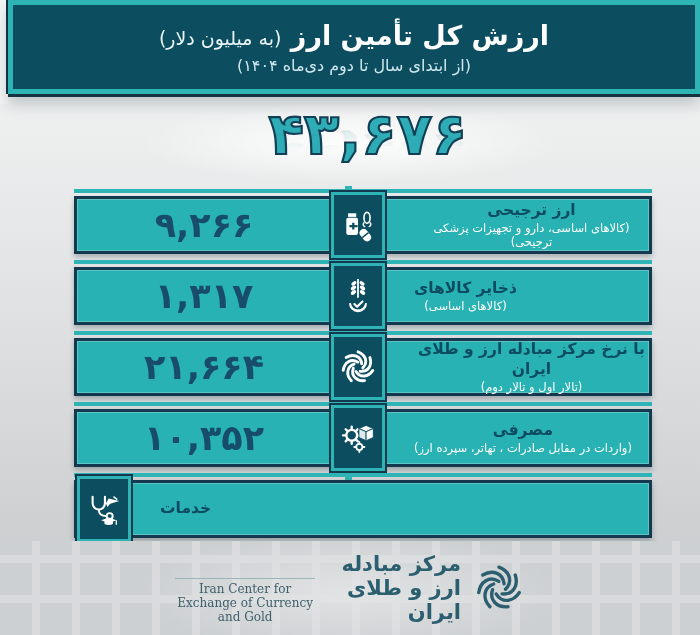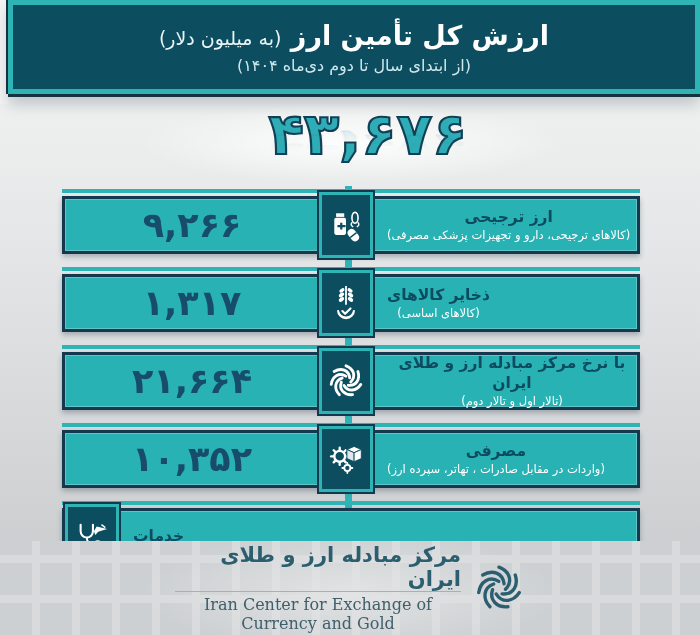--- a/index.html
+++ b/index.html
@@ -30,57 +30,57 @@
   .hero-reflection{
     position:relative;font-size:58px;font-weight:bold;color:#2fadb6;line-height:76px;
     -webkit-text-stroke:2.2px #123f55;letter-spacing:3px;direction:ltr;
     transform:translateY(-66px) scaleY(-.45);opacity:.18;filter:blur(1px);
     -webkit-mask-image:linear-gradient(to bottom,transparent 30%,rgba(0,0,0,.9));
     pointer-events:none;
   }
   
   .connector{position:absolute;left:345px;top:186px;width:7px;height:352px;background:#2fb4b6;}
   
-  .rows{position:absolute;left:62px;top:196px;width:578px;display:flex;flex-direction:column;gap:20px;justify-content:space-between;}
+  .rows{position:absolute;left:74px;top:196px;width:578px;display:flex;flex-direction:column;gap:13px;justify-content:space-between;}
   .bar{
     position:relative;height:52px;background:#29b2b4;border:3px solid #14384e;
     box-shadow:0 3px 5px rgba(30,50,60,.3),inset 0 0 0 1px rgba(255,255,255,.25);
     display:flex;align-items:stretch;
   }
   .bar::before{content:"";position:absolute;left:-3px;right:-3px;top:-10px;height:4px;background:#2fb4b6;}
   .bar:last-child::after{content:"";position:absolute;left:-3px;right:-3px;bottom:-10px;height:4px;background:#2fb4b6;}
   .bar-value{
     width:254px;display:flex;align-items:center;justify-content:center;
     font-size:35px;font-weight:bold;color:#174c6b;direction:ltr;letter-spacing:1px;
   }
   .icon-cell{width:54px;position:relative;}
   .icon-box{
     position:absolute;left:50%;top:50%;transform:translate(-50%,-50%);
     width:48px;height:60px;background:#0c4e60;border:3px solid #2fb4b6;
     box-shadow:0 0 0 2px #14384e;display:flex;align-items:center;justify-content:center;
   }
-  .bar-text{flex:1;display:flex;align-items:center;padding-left:14px;}
+  .bar-text{flex:1;display:flex;align-items:center;padding-left:29px;}
   .txt{direction:rtl;text-align:center;}
   .bar-title{font-size:15.5px;font-weight:bold;color:#0d4b60;line-height:1.25;}
   .bar-sub{font-size:11.5px;color:#ffffff;margin-top:1px;}
   .bar-sub:empty{display:none;}
   
   .footer{
     position:absolute;left:0;right:0;bottom:0;height:94px;
     background-color:#cdd0d2;
     background-image:
       radial-gradient(ellipse 280px 80px at 50% 55%,rgba(226,228,229,.95),rgba(226,228,229,0) 75%),
       repeating-linear-gradient(0deg,rgba(0,0,0,0) 0 32px,#d8dadb 32px 40px),
       repeating-linear-gradient(90deg,rgba(0,0,0,0) 0 32px,#d8dadb 32px 40px);
   }
   .logo{position:absolute;left:50%;top:50%;transform:translate(-50%,-50%);
     display:flex;align-items:center;gap:12px;direction:rtl;}
-  .logo-textcol{display:flex;flex-direction:column;align-items:flex-start;}
+  .logo-textcol{display:flex;align-items:flex-end;}
   .logo-fa{font-size:21px;font-weight:bold;color:#2b5e6f;letter-spacing:1px;}
-  .logo-en{font-size:16px;color:#3f5f6b;border-top:1px solid #9fb3ba;padding-top:3px;margin-top:0;
+  .logo-en{font-size:12px;color:#3f5f6b;border-top:1px solid #9fb3ba;padding-top:3px;margin-top:0;
     direction:ltr;text-align:center;font-family:"DejaVu Serif",serif;}
   .left-edge{position:absolute;left:0;top:0;width:8px;height:104px;background:#f4f5f5;}
   svg{display:block;}
 </style>
 </head>
 <body>
 
 <div class="canvas">
   <div class="left-edge"></div>
 
@@ -114,21 +114,21 @@
                 <line x1="22" y1="31.5" x2="31" y2="31.5" stroke="#0c4e60" stroke-width="1.5"></line>
               </g>
             <ellipse cx="30" cy="12" rx="3.4" ry="6" fill="none" stroke="#fff" stroke-width="1.8"></ellipse>
             <path d="M27 17 q-3 3 1 5 M33 17 q3 3 -1 5" stroke="#fff" stroke-width="1.6" fill="none"></path>
           </svg>
         </div>
       </div>
       <div class="bar-text">
           <div class="txt">
         <div class="bar-title">ارز ترجیحی</div>
-        <div class="bar-sub">(کالاهای ترجیحی، دارو و تجهیزات پزشکی مصرفی)</div>
+        <div class="bar-sub">(کالاهای اساسی، دارو و تجهیزات پزشکی ترجیحی)</div>
       </div>
         </div>
     </div>
 
     <div class="bar">
       <div class="bar-value">۱,۳۱۷</div>
       <div class="icon-cell">
         <div class="icon-box">
           <svg width="36" height="40" viewBox="0 0 40 44">
             <line x1="20" y1="3" x2="20" y2="24" stroke="#fff" stroke-width="2"></line>

